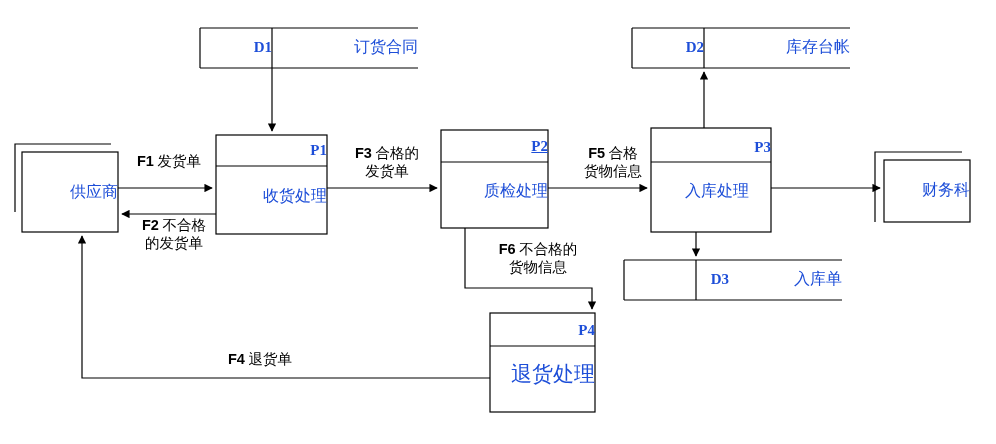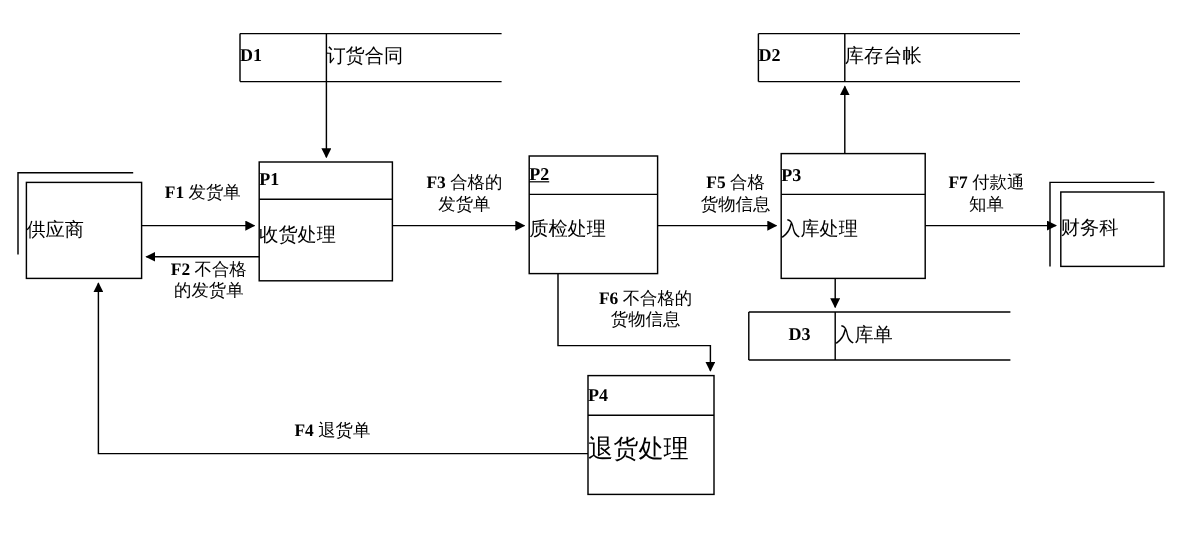--- a/index.html
+++ b/index.html
@@ -1,25 +1,25 @@
 <!DOCTYPE html>
 <html><head>
 <meta charset="utf-8">
 <title>DFD</title>
 <style>
   html,body{margin:0;padding:0;background:#ffffff;}
   body{font-family:"Liberation Serif","DejaVu Serif",serif;}
   #canvas{position:relative;width:996px;height:444px;background:#ffffff;overflow:hidden;}
   svg{position:absolute;left:0;top:0;width:996px;height:444px;}
 
-  .lbl{position:absolute;color:#000000;font-size:15px;line-height:19px;text-align:left;white-space:pre-line;}
+  .lbl{position:absolute;color:#1d4ed8;font-size:15px;line-height:19px;text-align:right;white-space:pre-line;}
   .cn{font-family:"DejaVu Sans","Liberation Sans",sans-serif;}
   .mono-id{font-family:"Liberation Serif","DejaVu Serif",serif;font-weight:bold;font-size:15px;}
   .flowlbl{position:absolute;font-size:14.5px;line-height:18px;text-align:center;color:#000;}
-  .flowlbl b{font-weight:bold;font-family:Liberation Serif, serif;}
+  .flowlbl b{font-weight:bold;font-family:Liberation Sans, sans-serif;}
   .flowlbl span.cn{font-family:"DejaVu Sans","Liberation Sans",sans-serif;font-weight:normal;}
 </style>
 </head>
 <body>
 
 <div id="canvas">
 
   <svg viewBox="0 0 996 444">
     <defs>
       <marker id="arrow" viewBox="0 0 10 10" refX="9" refY="5" markerWidth="7" markerHeight="7" orient="auto-start-reverse">
@@ -137,36 +137,31 @@
     <span class="cn" style="white-space:pre-line;">不合格
 的发货单</span>
   </div>
 
   <div class="flowlbl" style="left:337px;top:144px;width:100px;">
     <b>F3</b>
     <span class="cn" style="white-space:pre-line;">合格的
 发货单</span>
   </div>
 
-  <div class="flowlbl" style="left:222px;top:350px;width:110px;">
+  <div class="flowlbl" style="left:205px;top:350px;width:110px;">
     <b>F4</b>
     <span class="cn">退货单</span>
   </div>
 
   <div class="flowlbl" style="left:565px;top:144px;width:96px;">
     <b>F5</b>
     <span class="cn" style="white-space:pre-line;">合格
 货物信息</span>
   </div>
 
   <div class="flowlbl" style="left:475px;top:240px;width:126px;">
     <b>F6</b>
     <span class="cn" style="white-space:pre-line;">不合格的
 货物信息</span>
   </div>
 
-  <div class="flowlbl" style="left:770px;top:144px;width:104px;">
-    <b>F7</b>
-    <span class="cn" style="white-space:pre-line;">付款通
-知单</span>
-  </div>
 
 </div>
 
 </body></html>

